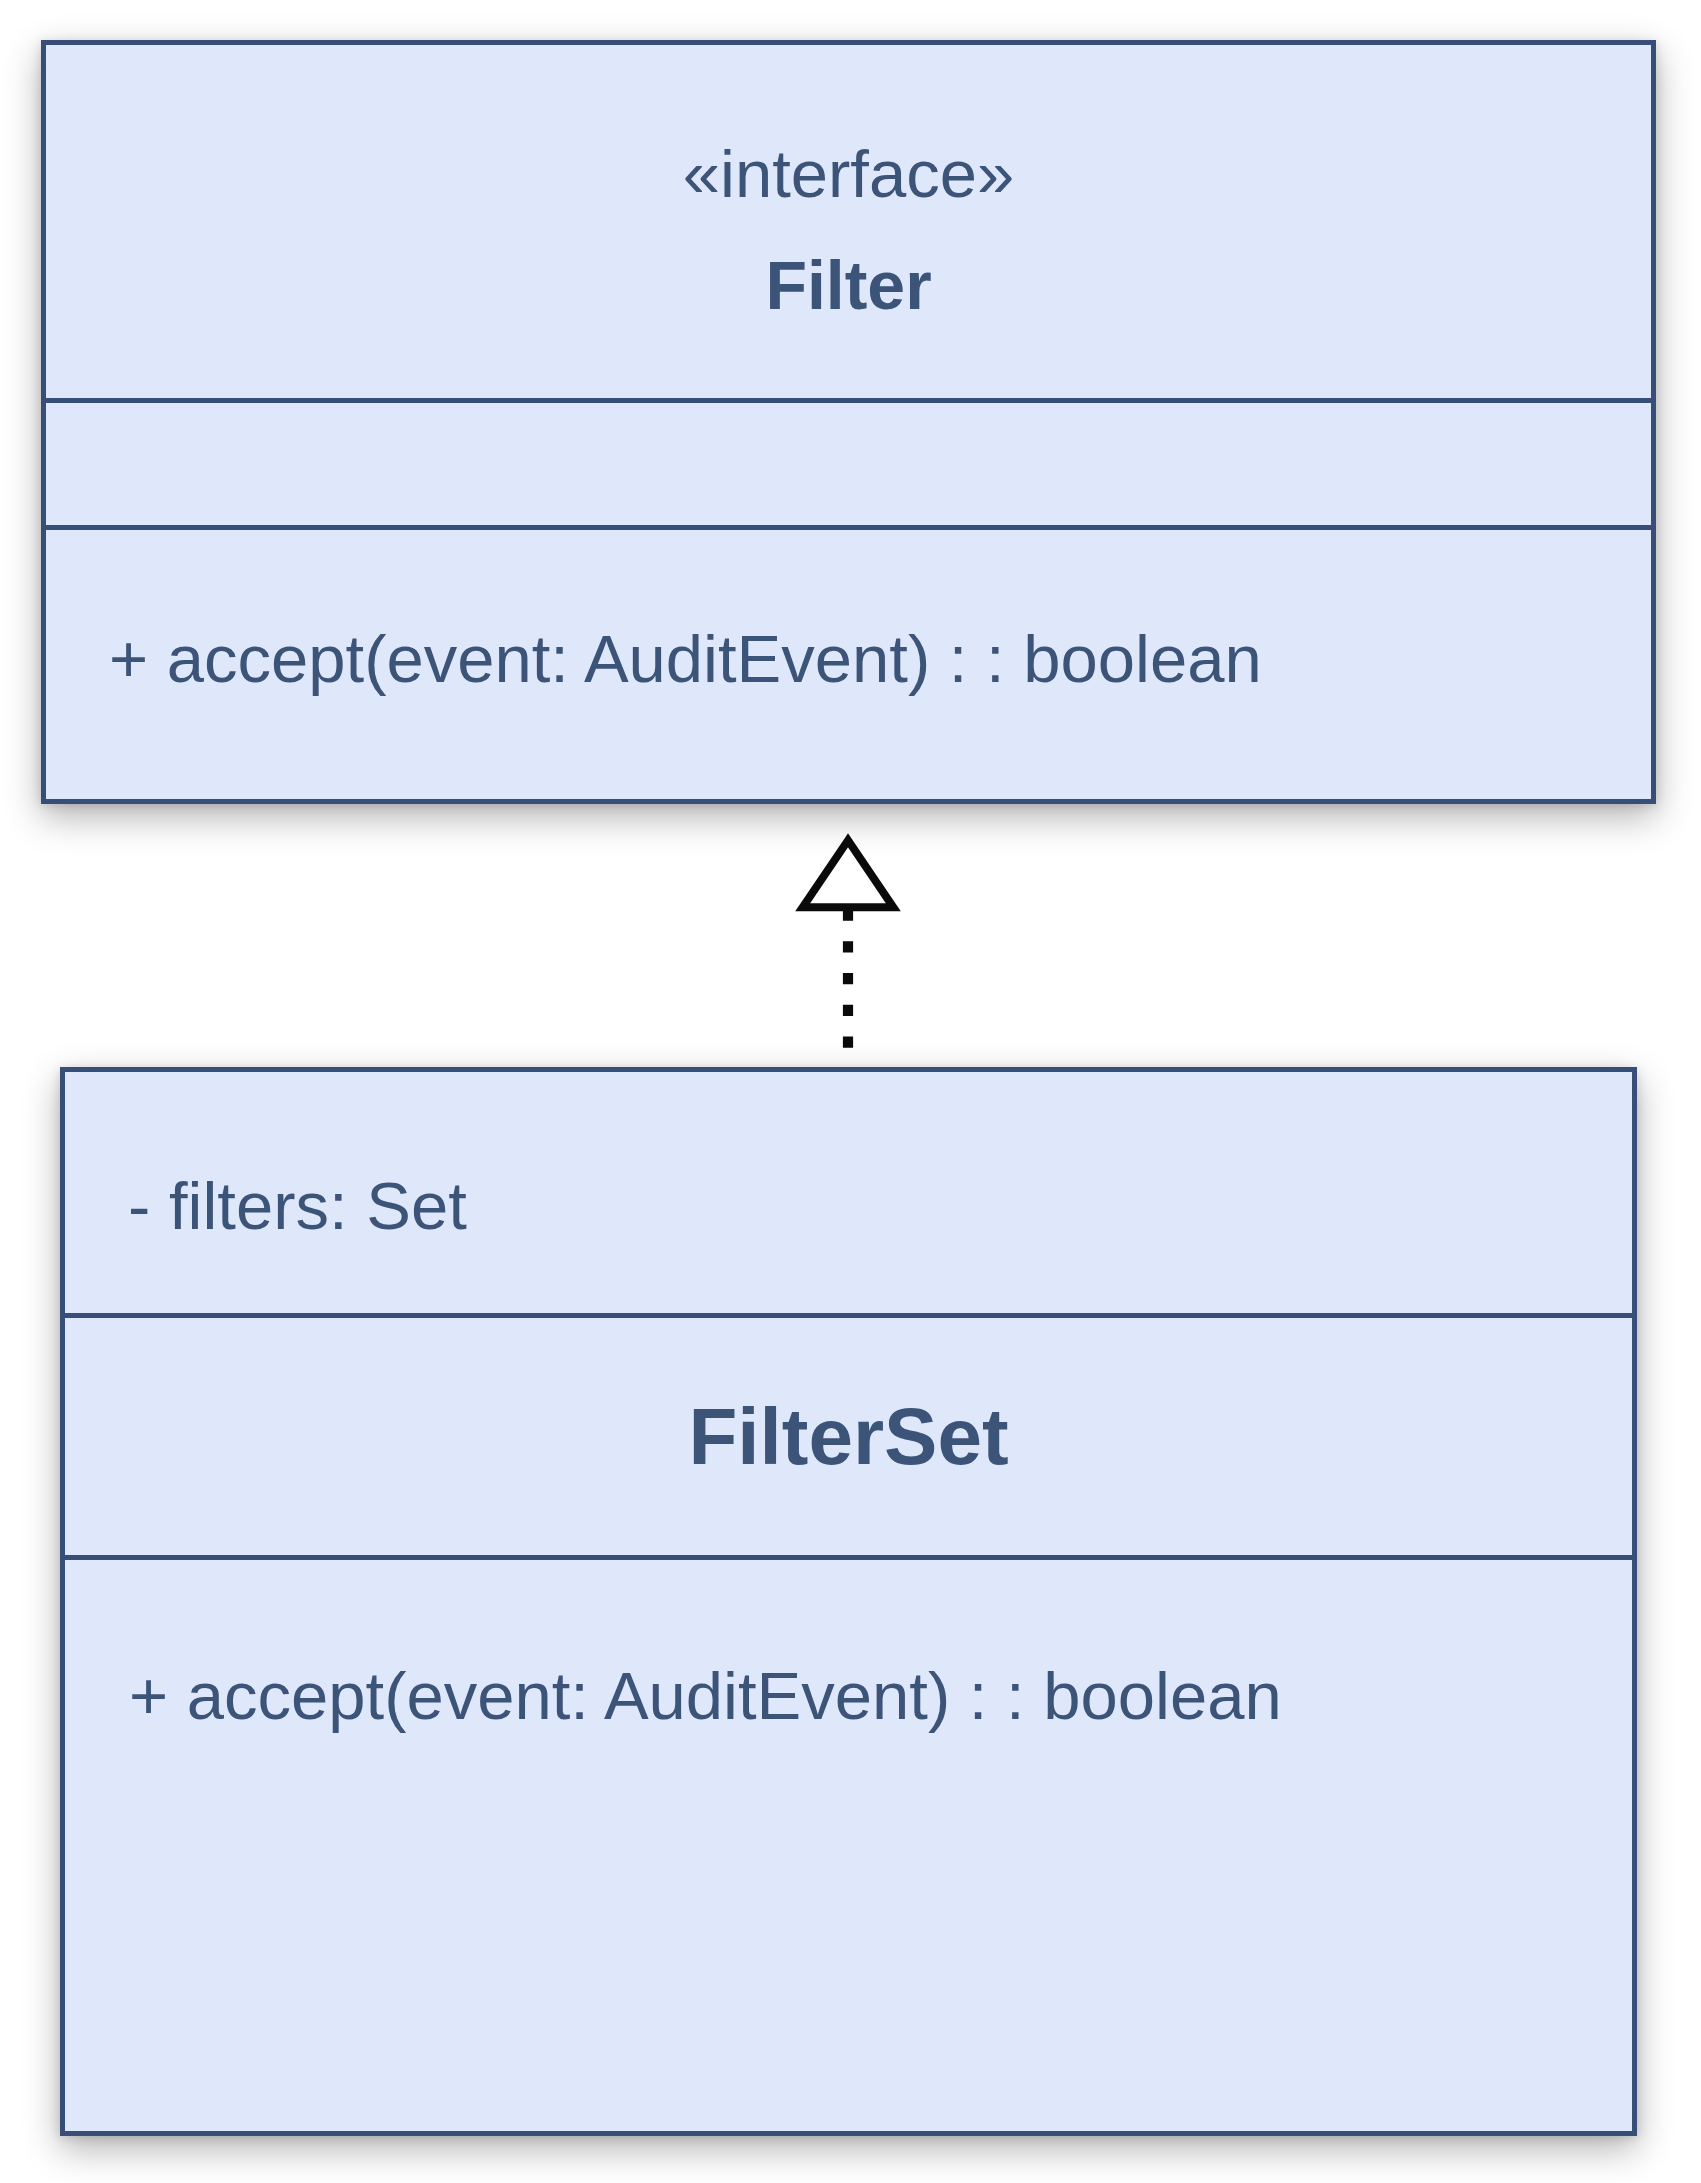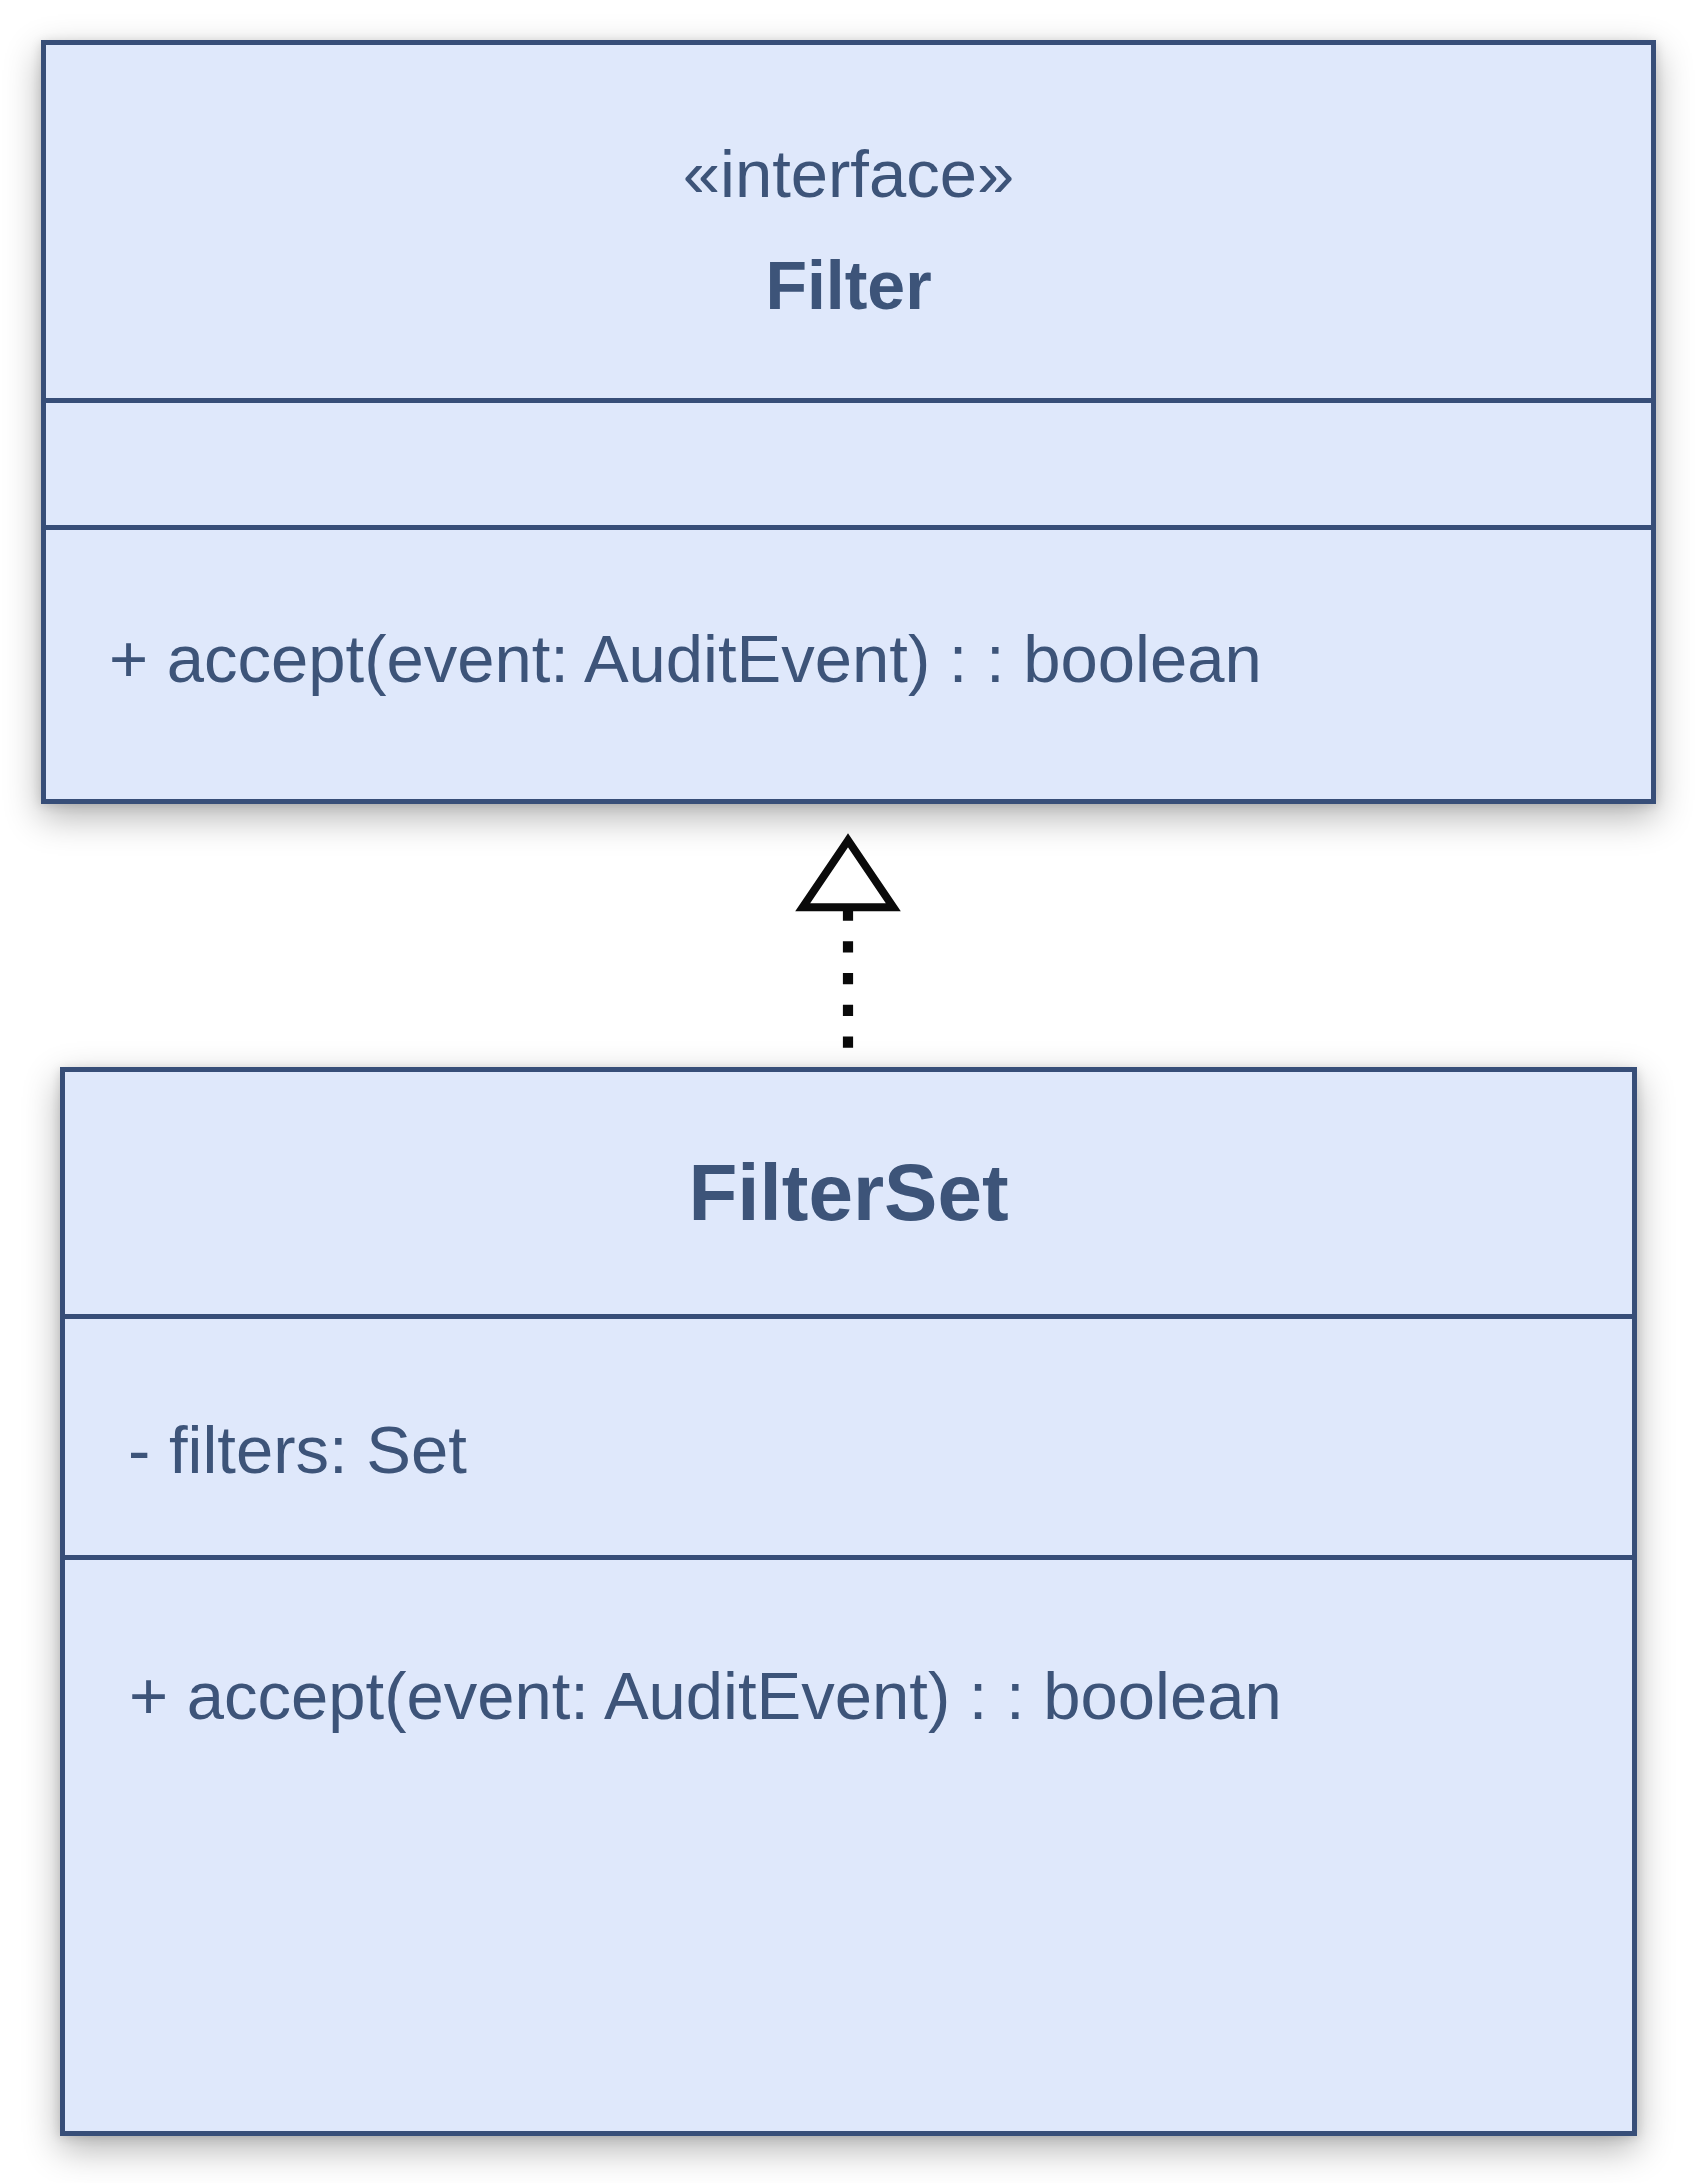--- a/index.html
+++ b/index.html
@@ -131,25 +131,25 @@
       <div class="member">+ accept(event: AuditEvent) : : boolean</div>
     </div>
   </section>
 
   <svg class="arrow-svg" viewBox="1372 1455 240 440" xmlns="http://www.w3.org/2000/svg">
     <line x1="1492" y1="1600" x2="1492" y2="1877" stroke="#0a0a0a" stroke-width="18" stroke-dasharray="20 36"></line>
     <polygon points="1492,1478 1412,1596 1572,1596" fill="#ffffff" stroke="#0a0a0a" stroke-width="14" stroke-linejoin="miter"></polygon>
   </svg>
 
   <section class="uml-class filterset">
+    <div class="compartment attributes">
+      <div class="attr">- filters: Set</div>
+    </div>
     <div class="compartment header">
       <div class="classname">FilterSet</div>
-    </div>
-    <div class="compartment attributes">
-      <div class="attr">- filters: Set</div>
     </div>
     <div class="compartment methods">
       <div class="member">+ accept(event: AuditEvent) : : boolean</div>
     </div>
   </section>
 
 </div>
 
 
 </body></html>

